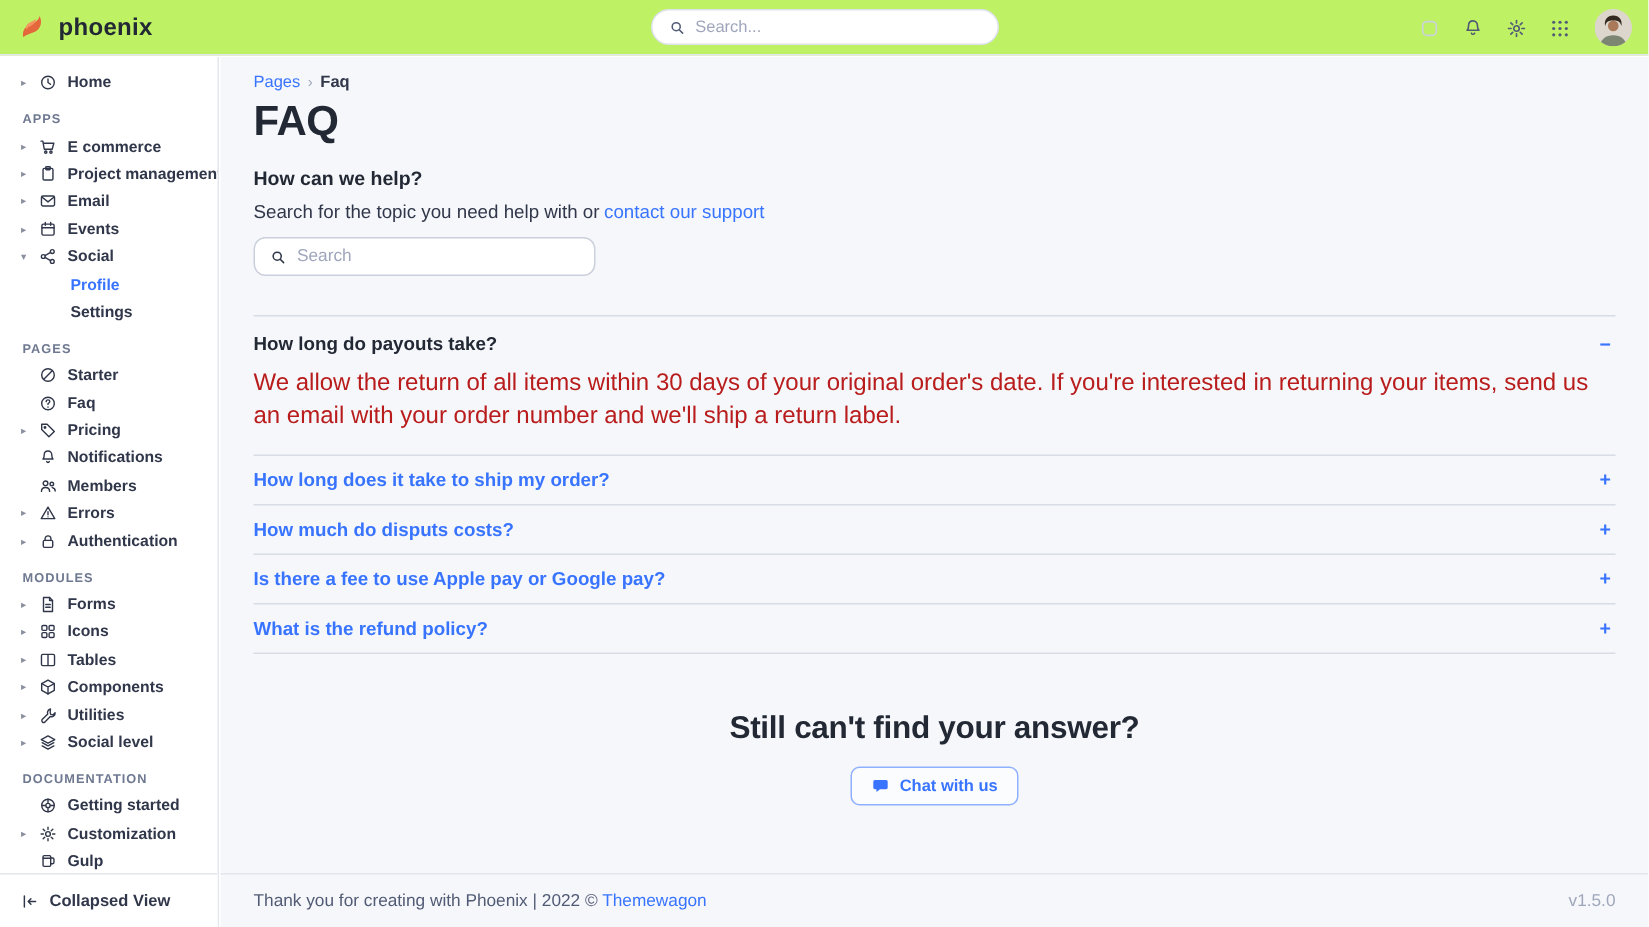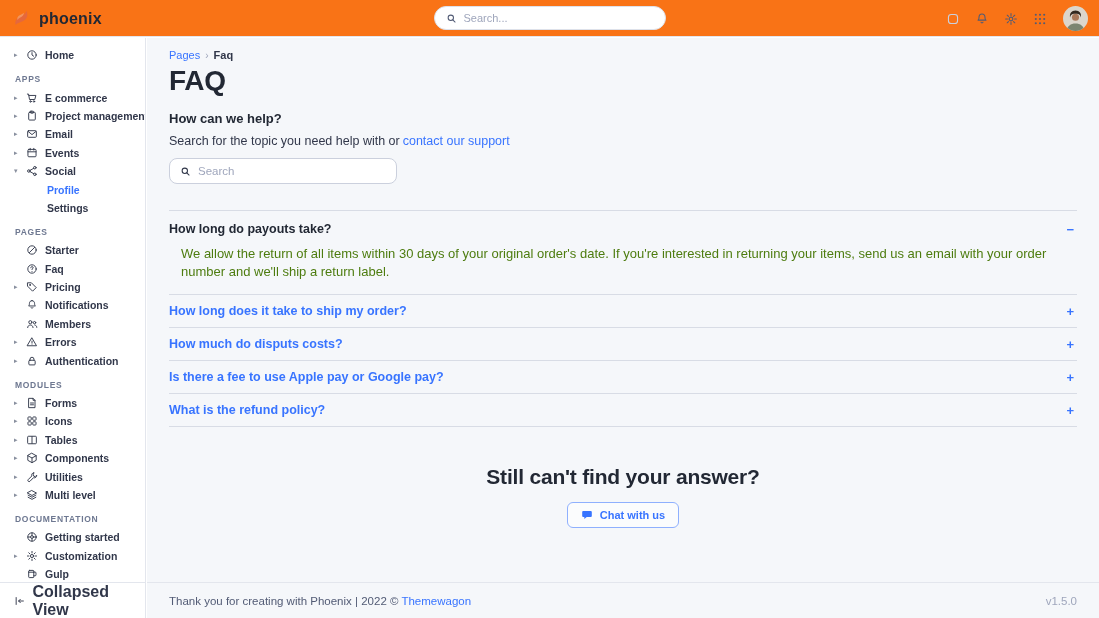--- a/index.html
+++ b/index.html
@@ -1,20 +1,20 @@
 <!DOCTYPE html>
 <html><head>
 <meta charset="utf-8">
 <style>
   * { margin:0; padding:0; box-sizing:border-box; }
   html,body { width:1099px; height:618px; font-family:"Liberation Sans","DejaVu Sans",sans-serif; background:#fff; overflow:hidden; }
   .page { position:relative; width:1099px; height:618px; }
 
   
-  .navbar { position:absolute; top:0; left:0; right:0; height:37px; background:#f97316; border-bottom:1px solid #e3e6ed; z-index:5; }
+  .navbar { position:absolute; top:0; left:0; right:0; height:37px; background:#bef264; border-bottom:1px solid #e3e6ed; z-index:5; }
   .brand { position:absolute; left:12px; top:0; height:37px; display:flex; align-items:center; gap:6px; cursor:pointer; }
   .brand-name { font-size:16px; font-weight:600; color:#222834; letter-spacing:.2px; }
   .nav-search { position:absolute; left:50%; top:6px; transform:translateX(-50%); width:232px; height:24px; border:1px solid #dde1ea; border-radius:13px; background:#fff; display:flex; align-items:center; padding:0 11px; gap:7px; }
   .nav-search svg { width:11px; height:11px; color:#525b75; flex:none; }
   .nav-search input { border:0; outline:0; background:transparent; flex:1; font-size:11px; color:#31374a; font-family:inherit; }
   .nav-search input::placeholder { color:#9fa6bc; }
   .nav-right { position:absolute; right:11px; top:0; height:37px; display:flex; align-items:center; gap:9px; }
   .nav-ic { width:20px; height:20px; display:flex; align-items:center; justify-content:center; color:#525b75; cursor:pointer; }
   .nav-ic svg { width:14px; height:14px; }
   .nav-ic.faint { color:#cbd0dd; }
@@ -22,21 +22,21 @@
 
   
   .sidebar { position:absolute; top:38px; left:0; width:146px; bottom:0; background:#fff; border-right:1px solid #e3e6ed;text-decoration:underline; }
   .side-nav { position:absolute; top:0; left:0; right:0; bottom:36px; overflow:hidden; padding-top:8px; }
   .s-item { display:flex; align-items:center; height:18.4px; padding-left:14px; cursor:pointer; color:#31374a; font-size:10.5px; font-weight:600; white-space:nowrap; }
   .s-item .caret { width:12px; font-size:7px; color:#89909f; flex:none; }
   .s-item .ic { width:12px; height:12px; margin-right:7px; color:#31374a; flex:none; }
   .s-title { font-size:8.5px; font-weight:700; letter-spacing:.7px; color:#6e7891; padding:10px 0 4px 15px; }
   .s-sub { display:flex; align-items:center; height:18.4px; padding-left:47px; font-size:10.5px; font-weight:600; color:#31374a; cursor:pointer; }
   .s-sub.active { color:#3874ff; }
-  .side-footer { position:absolute; bottom:0; left:0; right:0; height:36px; border-top:1px solid #e3e6ed; background:#fff; display:flex; align-items:center; gap:7px; padding-left:14px; font-size:16px; font-weight:700; color:#31374a; cursor:pointer; }
+  .side-footer { position:absolute; bottom:0; left:0; right:0; height:36px; border-top:1px solid #e3e6ed; background:#fff; display:flex; align-items:center; gap:7px; padding-left:14px; font-size:11px; font-weight:700; color:#31374a; cursor:pointer; }
   .side-footer svg { width:12px; height:12px; }
 
   
   .main { position:absolute; top:38px; left:147px; right:0; bottom:0; background:#f5f7fa; }
   .content { padding:11px 22px 0; }
   .breadcrumb { font-size:11px; display:flex; align-items:center; }
   .bc-link { color:#3874ff; cursor:pointer; text-decoration:none; }
   .bc-sep { color:#9fa6bc; margin:0 5px; font-size:10px; }
   .bc-current { color:#31374a; font-weight:700; }
   .page-title { font-size:28px; font-weight:800; color:#222834; margin-top:4px; letter-spacing:-.3px; }
@@ -48,21 +48,21 @@
   .faq-search input { border:0; outline:0; flex:1; font-size:11.5px; color:#31374a; background:transparent; font-family:inherit; }
   .faq-search input::placeholder { color:#9fa6bc; }
 
   .accordion { margin-top:26px; border-top:1px solid #d8dce5; }
   .acc-item { border-bottom:1px solid #d8dce5; }
   .acc-head { display:flex; justify-content:space-between; align-items:center; padding:9px 0; cursor:pointer; }
   .acc-item.open .acc-head { padding:11px 0 3px;justify-content:space-between; }
   .q { font-size:12.5px; font-weight:700; color:#3874ff; }
   .acc-item.open .q { color:#222834; }
   .toggle { color:#3874ff; font-weight:700; font-size:13px; padding-right:3px; line-height:1; }
-  .acc-body { font-size:13px; color:#4d7c0f; padding:6px 0 13px; line-height:1.4;margin-left:12px; }
+  .acc-body { font-size:16px; color:#b91c1c; padding:6px 0 13px; line-height:1.4; }
 
   .cta { text-align:center; margin-top:38px; }
   .cta-title { font-size:21px; font-weight:800; color:#222834; letter-spacing:-.2px; }
   .cta-sub { font-size:12.5px; color:#525b75; margin-top:3px; }
   .chat-btn { margin-top:13px; display:inline-flex; align-items:center; gap:7px; border:1px solid #8fb0fe; border-radius:6px; padding:6px 13px; background:rgba(255,255,255,.6); color:#3874ff; font-weight:700; font-size:11px; cursor:pointer; font-family:inherit; }
   .chat-btn svg { width:12px; height:12px; }
 
   .page-footer { position:absolute; left:0; right:0; bottom:0; height:36px; border-top:1px solid #e3e6ed; display:flex; align-items:center; justify-content:space-between; padding:0 22px; font-size:11.5px; color:#525b75;text-align:right; }
   .page-footer a { color:#3874ff; text-decoration:none; cursor:pointer; }
   .version { color:#9fa6bc; }
@@ -435,21 +435,21 @@
         <svg class="ic">
             <use href="#i-wrench"></use>
           </svg>
         <span>Utilities</span>
       </div>
       <div class="s-item">
         <span class="caret">▸</span>
         <svg class="ic">
             <use href="#i-layers"></use>
           </svg>
-        <span>Multi level</span>
+        <span>Social level</span>
       </div>
 
       <div class="s-title">DOCUMENTATION</div>
       <div class="s-item">
         <span class="caret"></span>
         <svg class="ic">
             <use href="#i-wheel"></use>
           </svg>
         <span>Getting started</span>
       </div>

